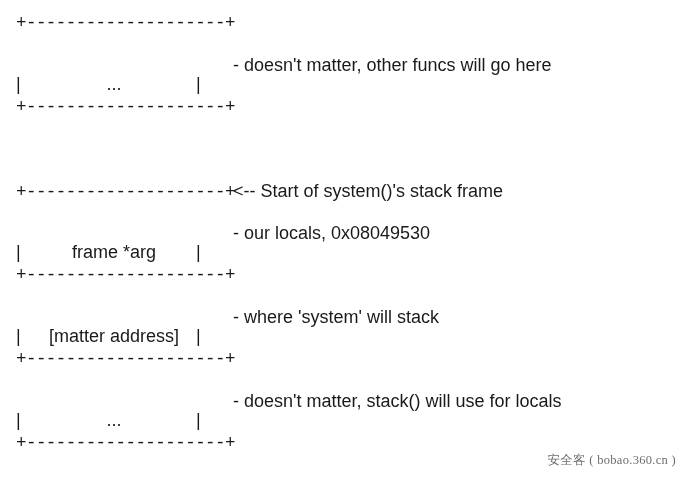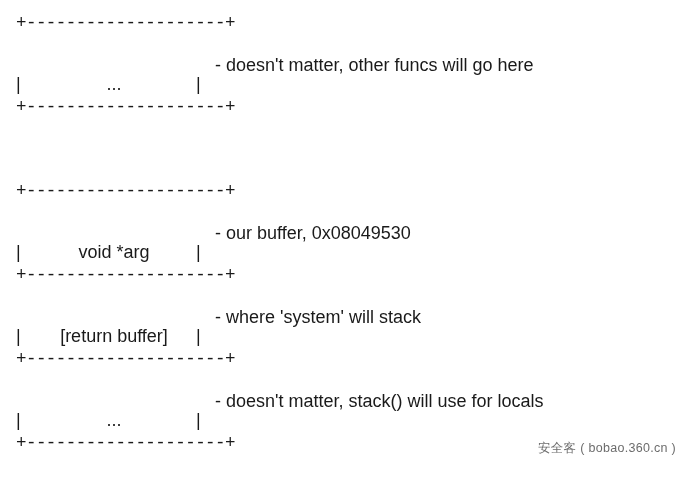--- a/index.html
+++ b/index.html
@@ -67,43 +67,44 @@
     right: 0;
     text-align: center;
     padding-left: 4px;
   }
 
   .annot {
     display: inline-block;
     font-size: 18px;
     padding-left: 7px;
     white-space: pre;
+    margin-left: 18px;
   }
 
   .watermark {
     position: absolute;
     right: 14px;
-    bottom: 20px;
+    bottom: 8px;
     font-size: 12.5px;
     color: #5f5f5f;
     white-space: pre;
-    font-family: Liberation Sans, sans-serif;
+    font-family: Liberation Serif, serif;
     letter-spacing: 0.3px;
     opacity: 0.92;
   }
 </style>
 </head>
 <body>
 
 <div id="diagram">
     <div class="row" style="top: 10px;"><span class="border-art">+--------------------+</span></div>
     <div class="row" style="top: 52px;"><span class="cell-inner"><span class="pipe-left">|</span><span class="cell-text">...</span><span class="pipe-right">|</span></span><span class="annot">- doesn't matter, other funcs will go here</span></div>
     <div class="row" style="top: 94px;"><span class="border-art">+--------------------+</span></div>
-    <div class="row" style="top: 178px;"><span class="border-art">+--------------------+</span></div>
-    <div class="row" style="top: 220px;"><span class="cell-inner"><span class="pipe-left">|</span><span class="cell-text">void *arg</span><span class="pipe-right">|</span></span><span class="annot">- our buffer, 0x08049530</span></div>
+    <div class="row" style="top: 178px;"><span class="border-art">+--------------------+</span><span class="annot">&lt;-- Start of system()'s stack frame</span></div>
+    <div class="row" style="top: 220px;"><span class="cell-inner"><span class="pipe-left">|</span><span class="cell-text">frame *arg</span><span class="pipe-right">|</span></span><span class="annot">- our locals, 0x08049530</span></div>
     <div class="row" style="top: 262px;"><span class="border-art">+--------------------+</span></div>
-    <div class="row" style="top: 304px;"><span class="cell-inner"><span class="pipe-left">|</span><span class="cell-text">[return buffer]</span><span class="pipe-right">|</span></span><span class="annot">- where 'system' will stack</span></div>
+    <div class="row" style="top: 304px;"><span class="cell-inner"><span class="pipe-left">|</span><span class="cell-text">[matter address]</span><span class="pipe-right">|</span></span><span class="annot">- where 'system' will stack</span></div>
     <div class="row" style="top: 346px;"><span class="border-art">+--------------------+</span></div>
     <div class="row" style="top: 388px;"><span class="cell-inner"><span class="pipe-left">|</span><span class="cell-text">...</span><span class="pipe-right">|</span></span><span class="annot">- doesn't matter, stack() will use for locals</span></div>
     <div class="row" style="top: 430px;"><span class="border-art">+--------------------+</span></div>
   </div>
 
 <div class="watermark">安全客 ( bobao.360.cn )</div>
 
 </body></html>

